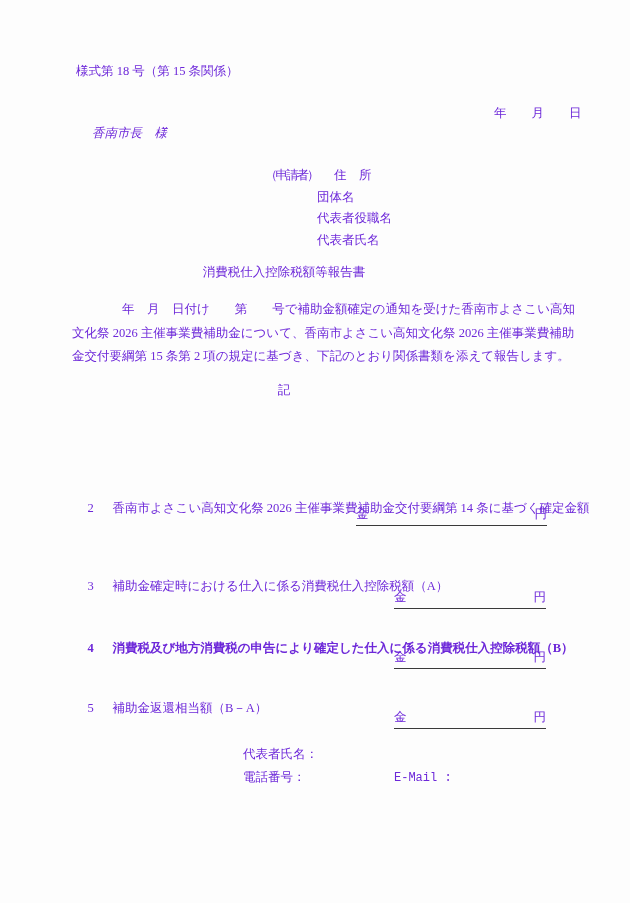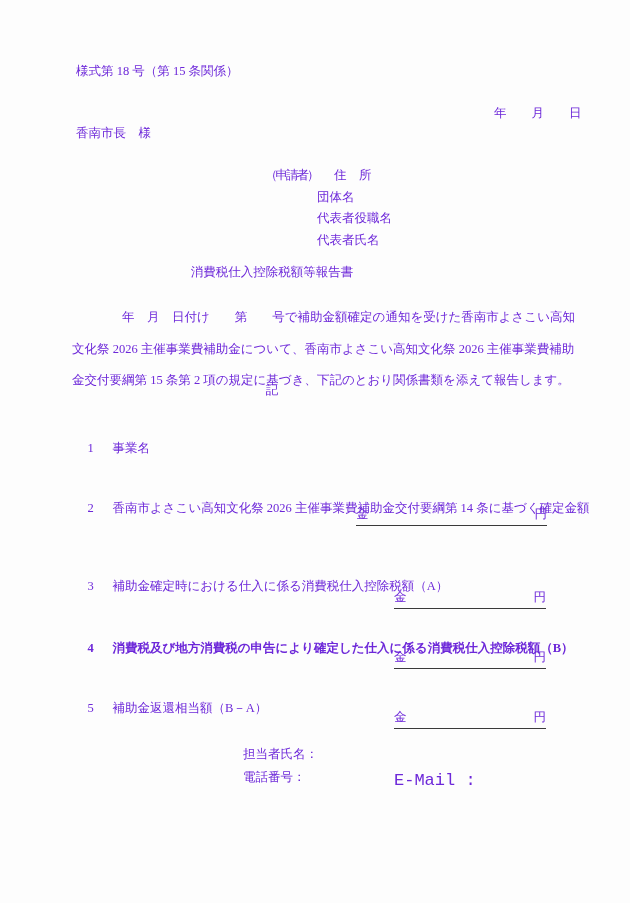--- a/index.html
+++ b/index.html
@@ -8,66 +8,63 @@
     width: 630px;
     height: 903px;
     background: #fdfdfd;
     font-family: "Liberation Serif", "DejaVu Serif", serif;
     font-size: 12.5px;
     color: #6d28d9;
     overflow: hidden;
     border-bottom: 2px solid #7f1d1d;
   }
   .abs { position: absolute; white-space: pre; line-height: 1; }
-  .center { left: 0; width: 544px; text-align: center; }
+  .center { left: 12px; width: 544px; text-align: center; }
   .para { position: absolute; left: 72px; top: 298px; width: 500px; }
-  .para .pline { line-height: 23.5px; white-space: pre; margin-top: 8px; }
+  .para .pline { line-height: 23.5px; white-space: pre; }
   .amount {
     position: absolute;
     display: flex;
     justify-content: space-between;
     align-items: flex-start;
     height: 19px;
     border-bottom: 1.2px solid #3a3a3a;
   }
   .item-row { position: absolute; white-space: pre; line-height: 1; }
   .item-num { display: inline-block; width: 25px; }
-  .mono { font-family: "Liberation Mono", monospace; font-size: 17px; }
+  .mono { font-family: "Liberation Mono", monospace; font-size: 12px; }
   .applicant-label { letter-spacing: -2px; }
 </style>
 </head>
 <body>
 
 <div class="page">
 
   <div class="abs" style="left:76px; top:65px;">様式第 18 号（第 15 条関係）</div>
 
   <div class="abs" style="left:494px; top:107px;">年　　月　　日</div>
 
-  <div class="abs" style="left:76px; top:127px;">香南市長　様</div>
+  <div class="abs" style="left:92px; top:127px;font-style:italic;">香南市長　様</div>
 
   <div class="abs applicant-label" style="left:265px; top:169px;">（申請者）</div>
   <div class="abs" style="left:314px; top:169px;margin-left:20px;">住　所</div>
   <div class="abs" style="left:317px; top:191px;">団体名</div>
   <div class="abs" style="left:317px; top:212px;text-align:center;">代表者役職名</div>
   <div class="abs" style="left:317px; top:234px;">代表者氏名</div>
 
   <div class="abs center" style="top:266px;">消費税仕入控除税額等報告書</div>
 
   <div class="para">
     <div class="pline">　　　　年　月　日付け　　第　　号で補助金額確定の通知を受けた香南市よさこい高知</div>
     <div class="pline">文化祭 2026 主催事業費補助金について、香南市よさこい高知文化祭 2026 主催事業費補助</div>
     <div class="pline">金交付要綱第 15 条第 2 項の規定に基づき、下記のとおり関係書類を添えて報告します。</div>
   </div>
 
   <div class="abs center" style="top:384px;">記</div>
 
-  <div class="item-row" style="left:75px; top:429px;">
-    <span class="item-num">1</span><span>事業名</span>
-  </div>
 
   <div class="item-row" style="left:75px; top:489px;">
     <span class="item-num">2</span><span>香南市よさこい高知文化祭 2026 主催事業費補助金交付要綱第 14 条に基づく確定金額</span>
   </div>
   <div class="amount" style="left:356px; top:506px; width:191px;">
     <span>金</span>
     <span>円</span>
   </div>
 
   <div class="item-row" style="left:75px; top:567px;">
@@ -87,17 +84,17 @@
   </div>
 
   <div class="item-row" style="left:75px; top:689px;">
     <span class="item-num">5</span><span>補助金返還相当額（B－A）</span>
   </div>
   <div class="amount" style="left:394px; top:709px; width:152px;">
     <span>金</span>
     <span>円</span>
   </div>
 
-  <div class="abs" style="left:243px; top:748px;">担当者氏名：</div>
+  <div class="abs" style="left:243px; top:748px;">代表者氏名：</div>
   <div class="abs" style="left:243px; top:771px;">電話番号：</div>
   <div class="abs mono" style="left:394px; top:772px;">E-Mail :</div>
 
 </div>
 
 </body></html>

